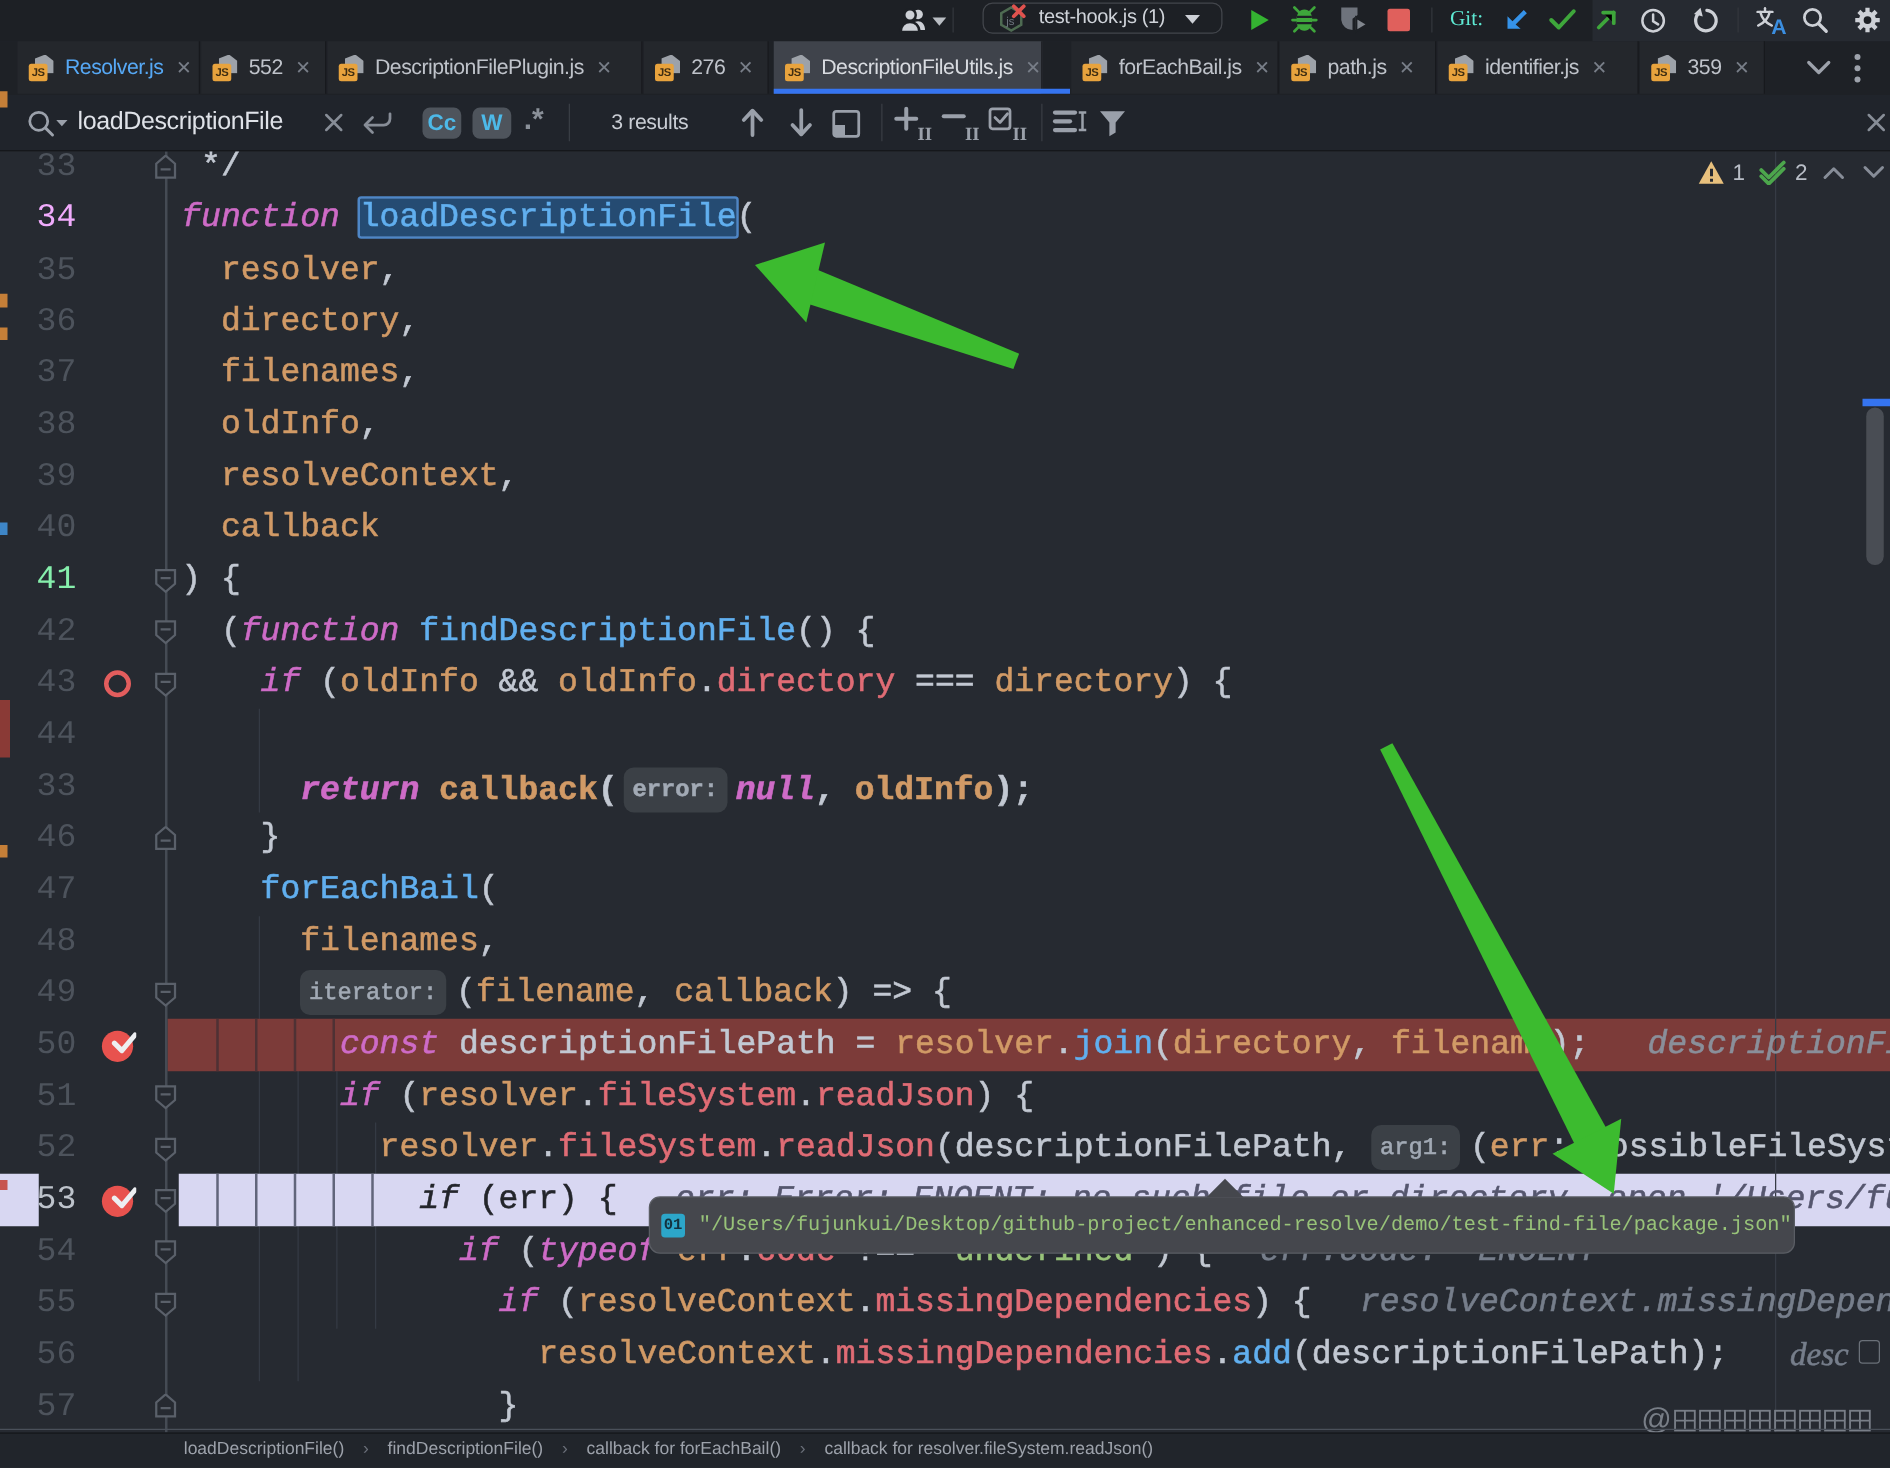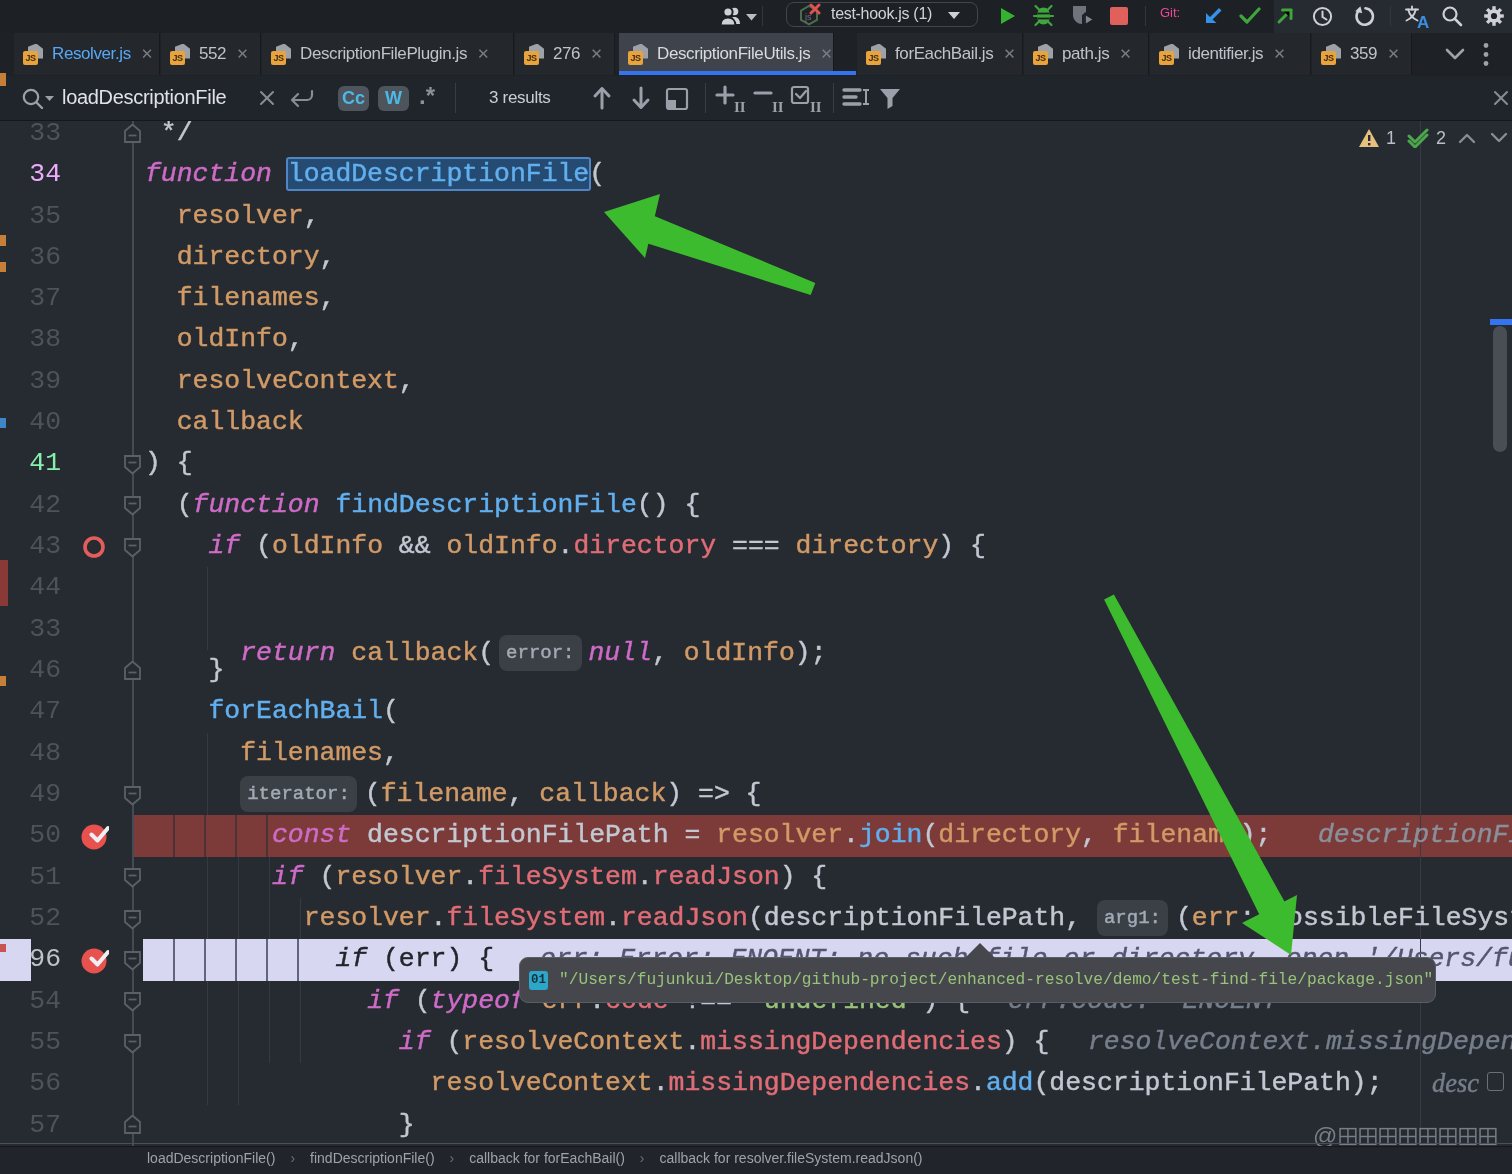--- a/index.html
+++ b/index.html
@@ -100,21 +100,21 @@
     <svg class="abs" style="left:1071px;top:4px" width="26" height="23" viewBox="0 0 26 23">
       <path d="M2 2 h13 v6 l-4 3 v9 a9 9 0 0 1 -9-8 z" fill="#6E737C"></path>
       <path d="M13 9 v11 a9 9 0 0 0 6-3 z" fill="#6E737C"></path>
       <path d="M14 10 l9 5.5 -9 5.5 z" fill="#81868E" stroke="#1D2025" stroke-width="1.8"></path>
     </svg>
 
     <div class="abs" style="left:1110px;top:7px;width:18px;height:18px;background:#E0605C;border-radius:2px;"></div>
 
     <div class="abs" style="left:1145px;top:6px;width:1px;height:20px;background:#33363C;"></div>
     <div class="abs" style="left:762px;top:6px;width:1px;height:20px;background:#33363C;"></div>
-    <div class="abs" style="left:1160px;top:5px;font-size:13px;color:#ec4899;">Git:</div>
+    <div class="abs" style="left:1160px;top:5px;font-size:17px;color:#5eead4;font-family:Liberation Serif, serif;">Git:</div>
 
     <svg class="abs" style="left:1203px;top:6px" width="20" height="20" viewBox="0 0 20 20">
       <path d="M3 17 V7 l4 4 L16 2 l2.5 2.5 -9 9 4 3.5 z" fill="#3592E8" transform="rotate(0)"></path>
     </svg>
 
     <svg class="abs" style="left:1239px;top:6px" width="22" height="20" viewBox="0 0 22 20">
       <path d="M2 10 l6 6 L20 3" fill="none" stroke="#3EA63B" stroke-width="3.2" stroke-linecap="round" stroke-linejoin="round"></path>
     </svg>
 
     <svg class="abs" style="left:1275px;top:6px" width="20" height="20" viewBox="0 0 20 20">
@@ -329,37 +329,37 @@
     <div class="num" style="top:526.1px;color:#4D535C;">43</div>
     <div class="num" style="top:567.4px;color:#4D535C;">44</div>
     <div class="num" style="top:608.8px;color:#4D535C;">33</div>
     <div class="num" style="top:650.1px;color:#4D535C;">46</div>
     <div class="num" style="top:691.4px;color:#4D535C;">47</div>
     <div class="num" style="top:732.7px;color:#4D535C;">48</div>
     <div class="num" style="top:774.1px;color:#4D535C;">49</div>
     <div class="num" style="top:815.4px;color:#4D535C;">50</div>
     <div class="num" style="top:856.7px;color:#4D535C;">51</div>
     <div class="num" style="top:898.1px;color:#4D535C;">52</div>
-    <div class="num" style="top:939.4px;color:#BDC3CB;">96</div>
+    <div class="num" style="top:939.4px;color:#BDC3CB;">53</div>
     <div class="num" style="top:980.7px;color:#4D535C;">54</div>
     <div class="num" style="top:1022.1px;color:#4D535C;">55</div>
     <div class="num" style="top:1063.4px;color:#4D535C;">56</div>
     <div class="num" style="top:1104.7px;color:#4D535C;">57</div>
     <div class="line" style="top:112.8px;"> */</div>
     <div class="line" style="top:154.1px;"><span class="kw">function</span> <span class="selbox"><span class="fn">loadDescriptionFile</span></span>(</div>
     <div class="line" style="top:195.5px;">  <span class="or">resolver</span>,</div>
     <div class="line" style="top:236.8px;">  <span class="or">directory</span>,</div>
     <div class="line" style="top:278.1px;">  <span class="or">filenames</span>,</div>
     <div class="line" style="top:319.4px;">  <span class="or">oldInfo</span>,</div>
     <div class="line" style="top:360.8px;">  <span class="or">resolveContext</span>,</div>
     <div class="line" style="top:402.1px;">  <span class="or">callback</span></div>
     <div class="line" style="top:443.4px;">) {</div>
     <div class="line" style="top:484.8px;">  (<span class="kw">function</span> <span class="fn">findDescriptionFile</span>() {</div>
     <div class="line" style="top:526.1px;">    <span class="kw">if</span> (<span class="or">oldInfo</span> &amp;&amp; <span class="or">oldInfo</span>.<span class="pr">directory</span> === <span class="or">directory</span>) {</div>
-    <div class="line" style="top:633px;">      <span class="kw">return</span> <span class="or">callback</span>(<span class="badge" style="margin-left:5px;margin-right:7px;">error:</span><span class="kw">null</span>, <span class="or">oldInfo</span>);</div>
+    <div class="line" style="top:612px;font-weight:bold;">      <span class="kw">return</span> <span class="or">callback</span>(<span class="badge" style="margin-left:5px;margin-right:7px;">error:</span><span class="kw">null</span>, <span class="or">oldInfo</span>);</div>
     <div class="line" style="top:650.1px;">    }</div>
     <div class="line" style="top:691.4px;">    <span class="fn">forEachBail</span>(</div>
     <div class="line" style="top:732.7px;">      <span class="or">filenames</span>,</div>
     <div class="line" style="top:774.1px;">      <span class="badge" style="margin-right:8px;">iterator:</span>(<span class="or">filename</span>, <span class="or">callback</span>) =&gt; {</div>
     <div class="line" style="top:815.4px;">        <span class="kw">const</span> descriptionFilePath = <span class="or">resolver</span>.<span class="fn">join</span>(<span class="or">directory</span>, <span class="or">filename</span>);<span class="hint abs" style="left:1173px;color:#8A8F9A;">descriptionFil</span></div>
     <div class="line" style="top:856.7px;">        <span class="kw">if</span> (<span class="or">resolver</span>.<span class="pr">fileSystem</span>.<span class="pr">readJson</span>) {</div>
     <div class="line" style="top:898.1px;">          <span class="or">resolver</span>.<span class="pr">fileSystem</span>.<span class="pr">readJson</span>(descriptionFilePath, <span class="badge" style="margin-right:8px;">arg1:</span>(<span class="or">err</span>: PossibleFileSystemE</div>
     <div class="line" style="top:939.4px;"><span class="dark">            <span style="font-style:italic">if</span> (err) {</span><span class="hint abs" style="left:395px;color:#55566E;">err: Error: ENOENT: no such file or directory, open '/Users/fuj</span></div>
     <div class="line" style="top:980.7px;">              <span class="kw">if</span> (<span class="kw">typeof</span> <span class="or">err</span>.<span class="pr">code</span> !== <span class="st">"undefined"</span>) {<span class="hint abs" style="left:863px;">err.code: "ENOENT"</span></div>
     <div class="line" style="top:1022.1px;">                <span class="kw">if</span> (<span class="or">resolveContext</span>.<span class="pr">missingDependencies</span>) {<span class="hint abs" style="left:943px;">resolveContext.missingDepen</span></div>

